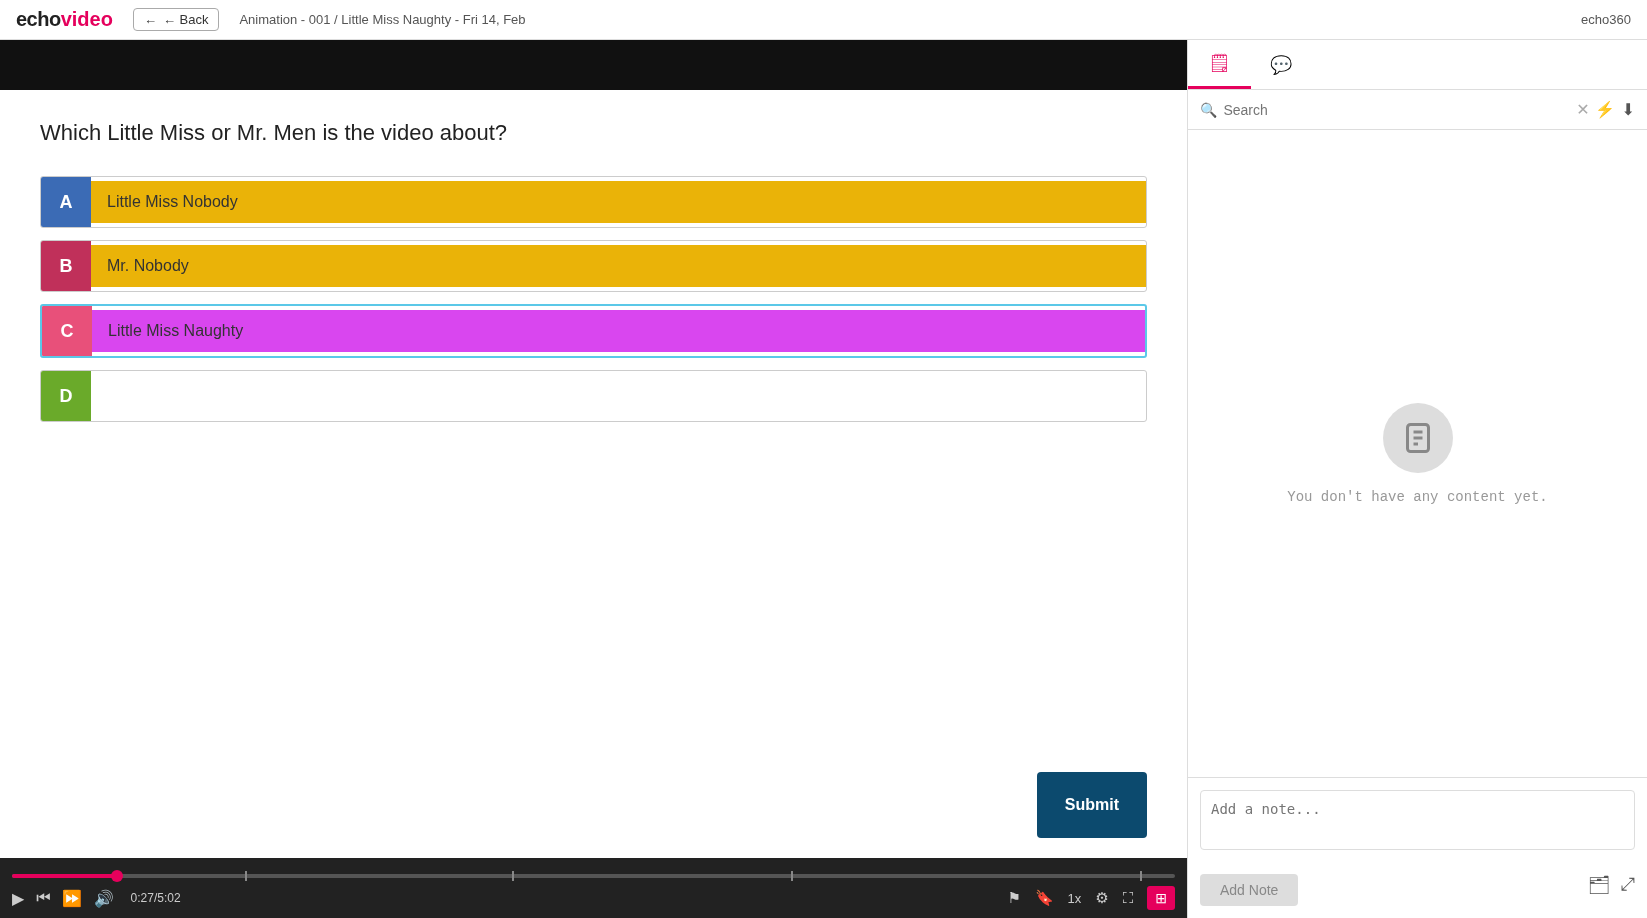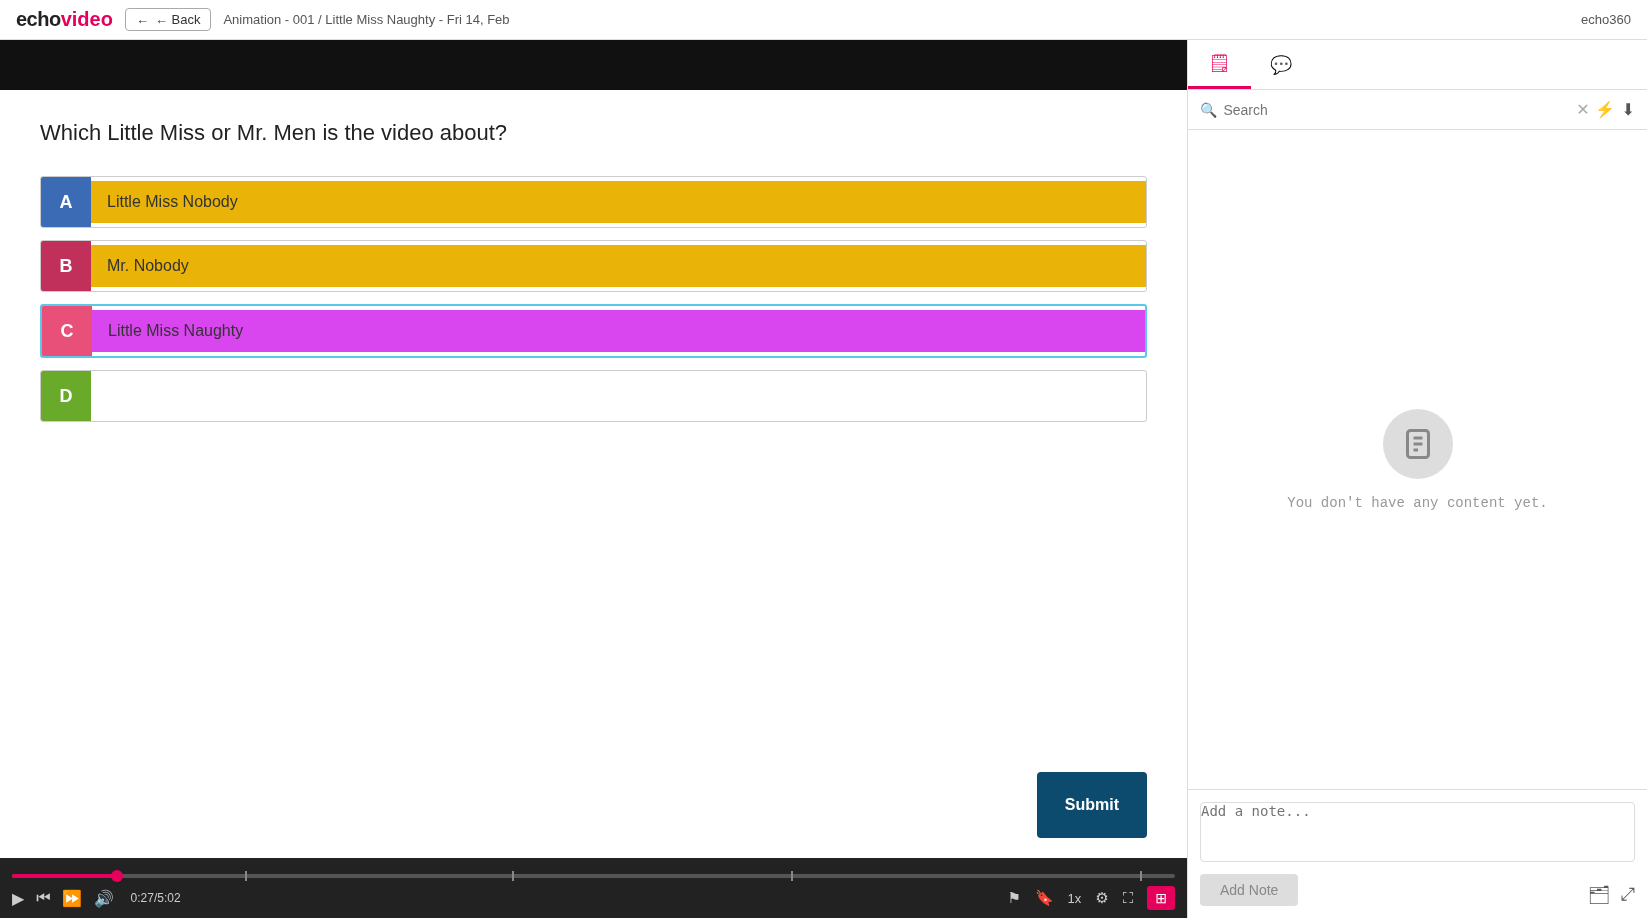--- a/index.html
+++ b/index.html
@@ -1,21 +1,21 @@
 <!DOCTYPE html>
 <html><head>
   <meta charset="utf-8">
   <style>
     * { box-sizing: border-box; margin: 0; padding: 0; }
     body { font-family: Arial, sans-serif; background: #fff; width: 1647px; height: 918px; overflow: hidden; }
 
     
     #topbar {
       display: flex; align-items: center; height: 40px; background: #fff;
-      border-bottom: 1px solid #ddd; padding: 0 16px; gap: 12px;
+      border-bottom: 1px solid #ddd; padding: 0 16px; gap: 20px;
     }
     #logo { display: flex; align-items: center; }
     .logo-echo { color: #222; font-size: 20px; font-weight: bold; letter-spacing: -0.5px; }
     .logo-video { color: #e5005c; font-size: 20px; font-weight: bold; }
     #back-btn {
       display: flex; align-items: center; gap: 4px; border: 1px solid #aaa;
       border-radius: 4px; padding: 3px 10px; font-size: 13px; cursor: pointer;
       background: #fff; color: #333;
     }
     #breadcrumb { font-size: 13px; color: #555; }
@@ -125,25 +125,25 @@
       width: 70px; height: 70px; background: #ddd; border-radius: 50%;
       display: flex; align-items: center; justify-content: center;
       font-size: 32px; color: #999;
     }
     #empty-text { font-size: 14px; color: #999; font-family: Liberation Mono, monospace; }
 
     #sidebar-bottom {
       border-top: 1px solid #ddd; padding: 12px;
     }
     #note-input {
-      width: 100%; border: 1px solid #ddd; border-radius: 4px; 
+      width: 100%; border: 1px solid #ddd; border-radius: 4px; padding: 10px;
       font-size: 14px; color: #a21caf; resize: none; height: 60px; outline: none;
     }
     #note-actions {
-      display: flex; justify-content: space-between; align-items: flex-end; margin-top: 8px;
+      display: flex; justify-content: space-between; align-items: flex-start; margin-top: 20px;
     }
     #add-note-btn {
       background: #ddd; color: #888; border: none; border-radius: 4px;
       padding: 8px 20px; font-size: 14px; cursor: pointer;
     }
     .note-action-icon { font-size: 18px; color: #555; cursor: pointer; }
 
     
     #black-bar {
       background: #111; height: 50px;

